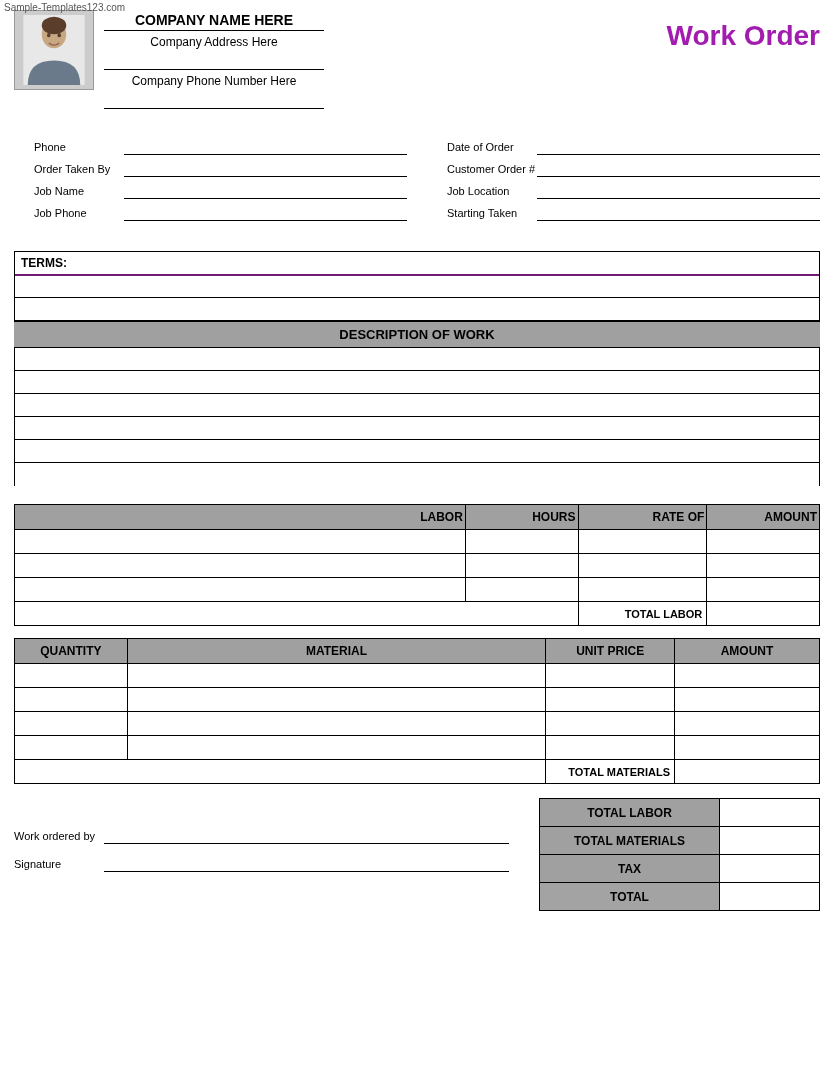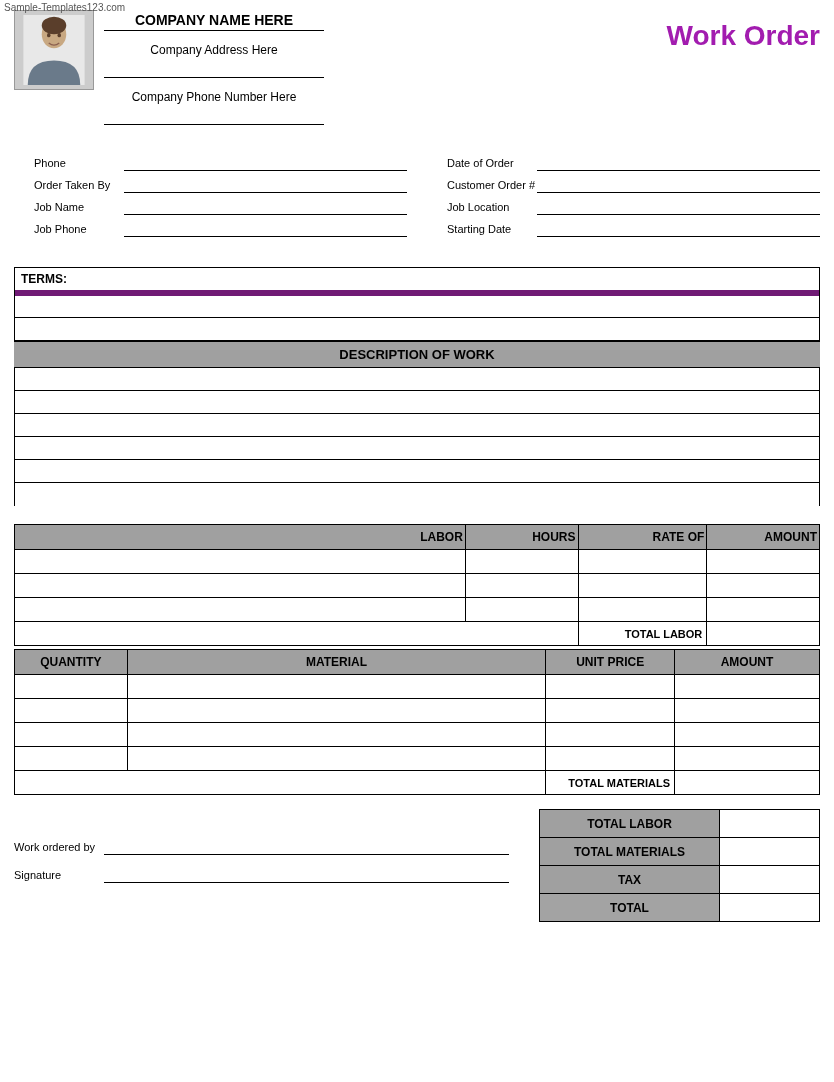--- a/index.html
+++ b/index.html
@@ -43,21 +43,20 @@
     }
     .avatar svg {
       width: 70px;
       height: 70px;
     }
     .company-info {
       display: flex;
       flex-direction: column;
       justify-content: flex-start;
       padding-top: 2px;
-      gap: 8px;
     }
     .company-name {
       font-size: 14px;
       font-weight: bold;
       border-bottom: 1px solid #000;
       padding-bottom: 2px;
       min-width: 220px;
       text-align: center;
       margin-bottom: 4px;
     }
@@ -105,21 +104,21 @@
       flex: 1;
     }
     .terms-section {
       margin: 14px 14px 0 14px;
       border: 1px solid #000;
     }
     .terms-header {
       padding: 4px 6px;
       font-weight: bold;
       font-size: 12px;
-      border-bottom: 6px solid #701a75;
+      border-bottom: 2px solid #701a75;
     }
     .terms-row {
       height: 22px;
       border-bottom: 1px solid #000;
     }
     .terms-row:last-child {
       border-bottom: none;
     }
     .desc-header {
       background: #a0a0a0;
@@ -166,21 +165,21 @@
     .total-labor-row td {
       text-align: right;
       font-weight: bold;
       font-size: 11px;
       background: #fff;
     }
     .material-table {
       width: 100%;
       border-collapse: collapse;
       border: 1px solid #000;
-      margin-top: 3px;
+      margin-top: 12px;
     }
     .material-table th {
       background: #a0a0a0;
       font-weight: bold;
       font-size: 12px;
       text-align: center;
       padding: 5px 2px;
       border: 1px solid #000;
     }
     .material-table td {
@@ -307,21 +306,21 @@
       </div>
       <div class="form-row">
         <span class="form-label">Customer Order #</span>
         <span class="form-line"></span>
       </div>
       <div class="form-row">
         <span class="form-label">Job Location</span>
         <span class="form-line"></span>
       </div>
       <div class="form-row">
-        <span class="form-label">Starting Date</span>
+        <span class="form-label">Starting Taken</span>
         <span class="form-line"></span>
       </div>
     </div>
   </div>
 </div>
 
 <div class="terms-section">
   <div class="terms-header">TERMS:</div>
   <div class="terms-row"></div>
   <div class="terms-row"></div>

